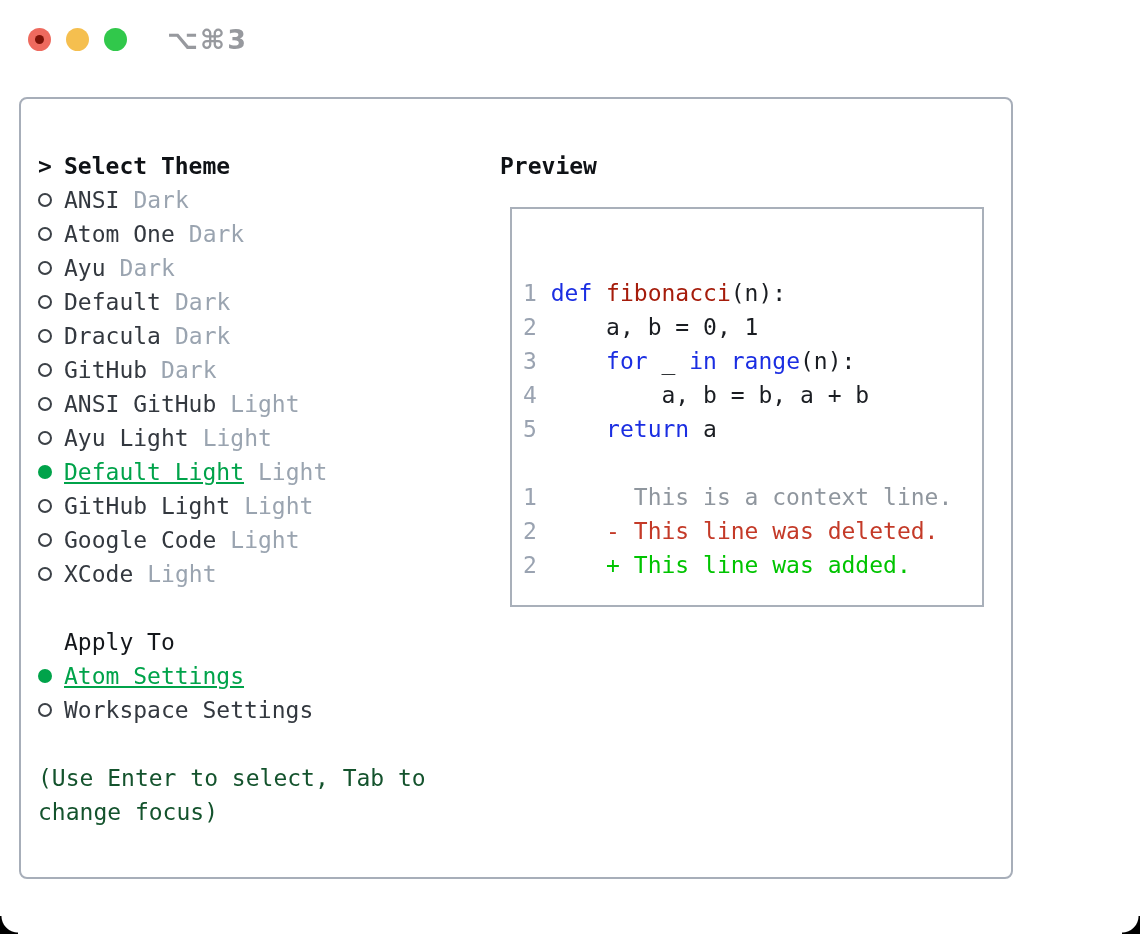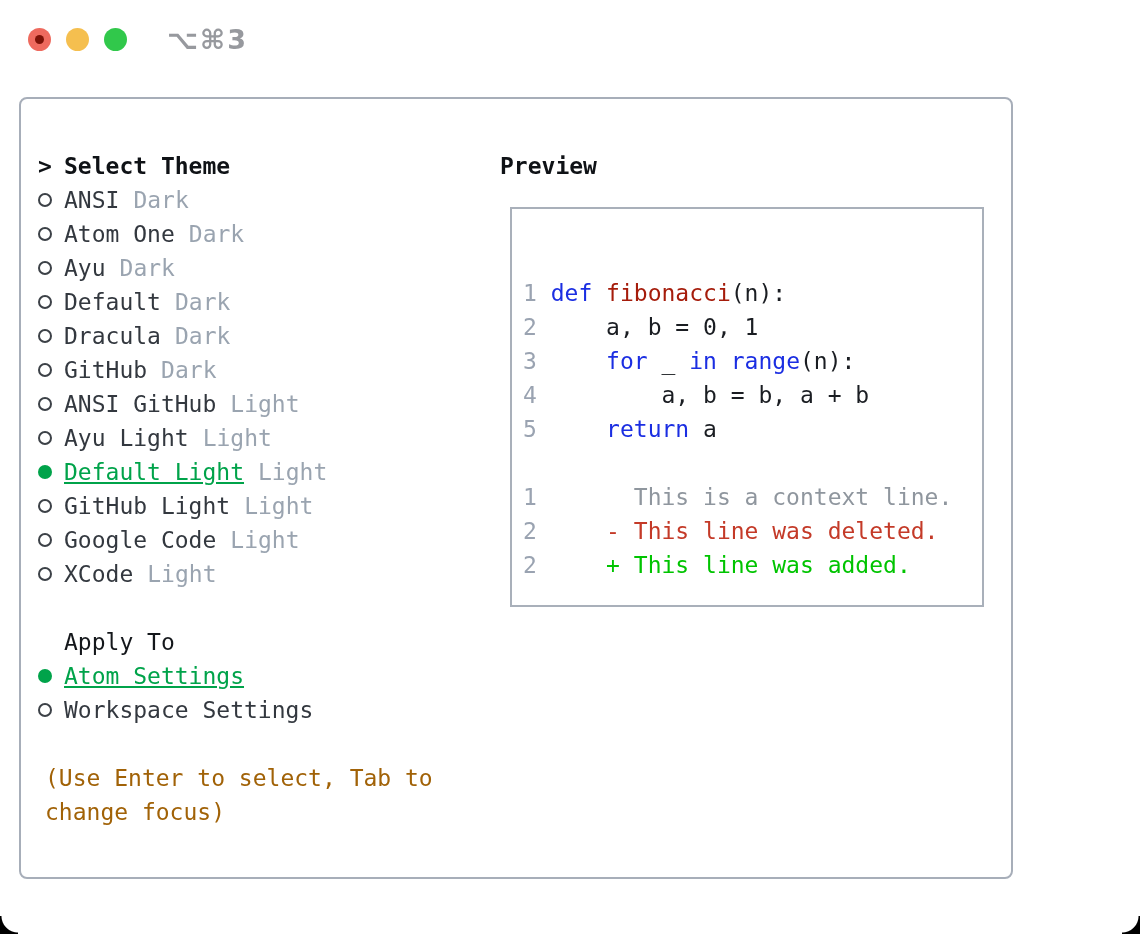--- a/index.html
+++ b/index.html
@@ -34,21 +34,21 @@
   .left-col{position:absolute;left:17px;top:50px;}
   .marker{width:26px;flex:0 0 26px;display:flex;align-items:center;}
   .prompt{font-weight:bold;color:#0f1216;font-size:23px;}
   .radio{width:14px;height:14px;border-radius:50%;border:2px solid #3c4147;box-sizing:border-box;}
   .radio.selected{border:none;background:var(--accent_green);}
   .hdr{font-weight:bold;color:#0f1216;}
   .name{color:var(--item_ink);}
   .name.sel{color:var(--accent_green);text-decoration:underline;}
   .variant{color:var(--muted_gray);margin-left:14px;}
   .applyto-title{color:#14171b;}
-  .help{color:#a16207;margin-left:7px;}
+  .help{color:#14532d;}
 
   
   .preview-header{position:absolute;left:479px;top:50px;height:34px;display:flex;align-items:center;
     font-size:23px;font-weight:bold;color:#0f1216;}
   .preview-box{position:absolute;left:489px;top:101px;width:474px;height:400px;box-sizing:border-box;
     border:2px solid #a9b0ba;background:#fff;padding:67px 0 0 11px;overflow:hidden;margin-top:7px;}
   .pline{height:34px;line-height:34px;white-space:pre;font-size:23px;color:var(--plain_ink);}
   .lineno{color:var(--lineno_gray);}
   .tok-keyword{color:var(--keyword_blue);}
   .tok-function{color:var(--function_red);}

